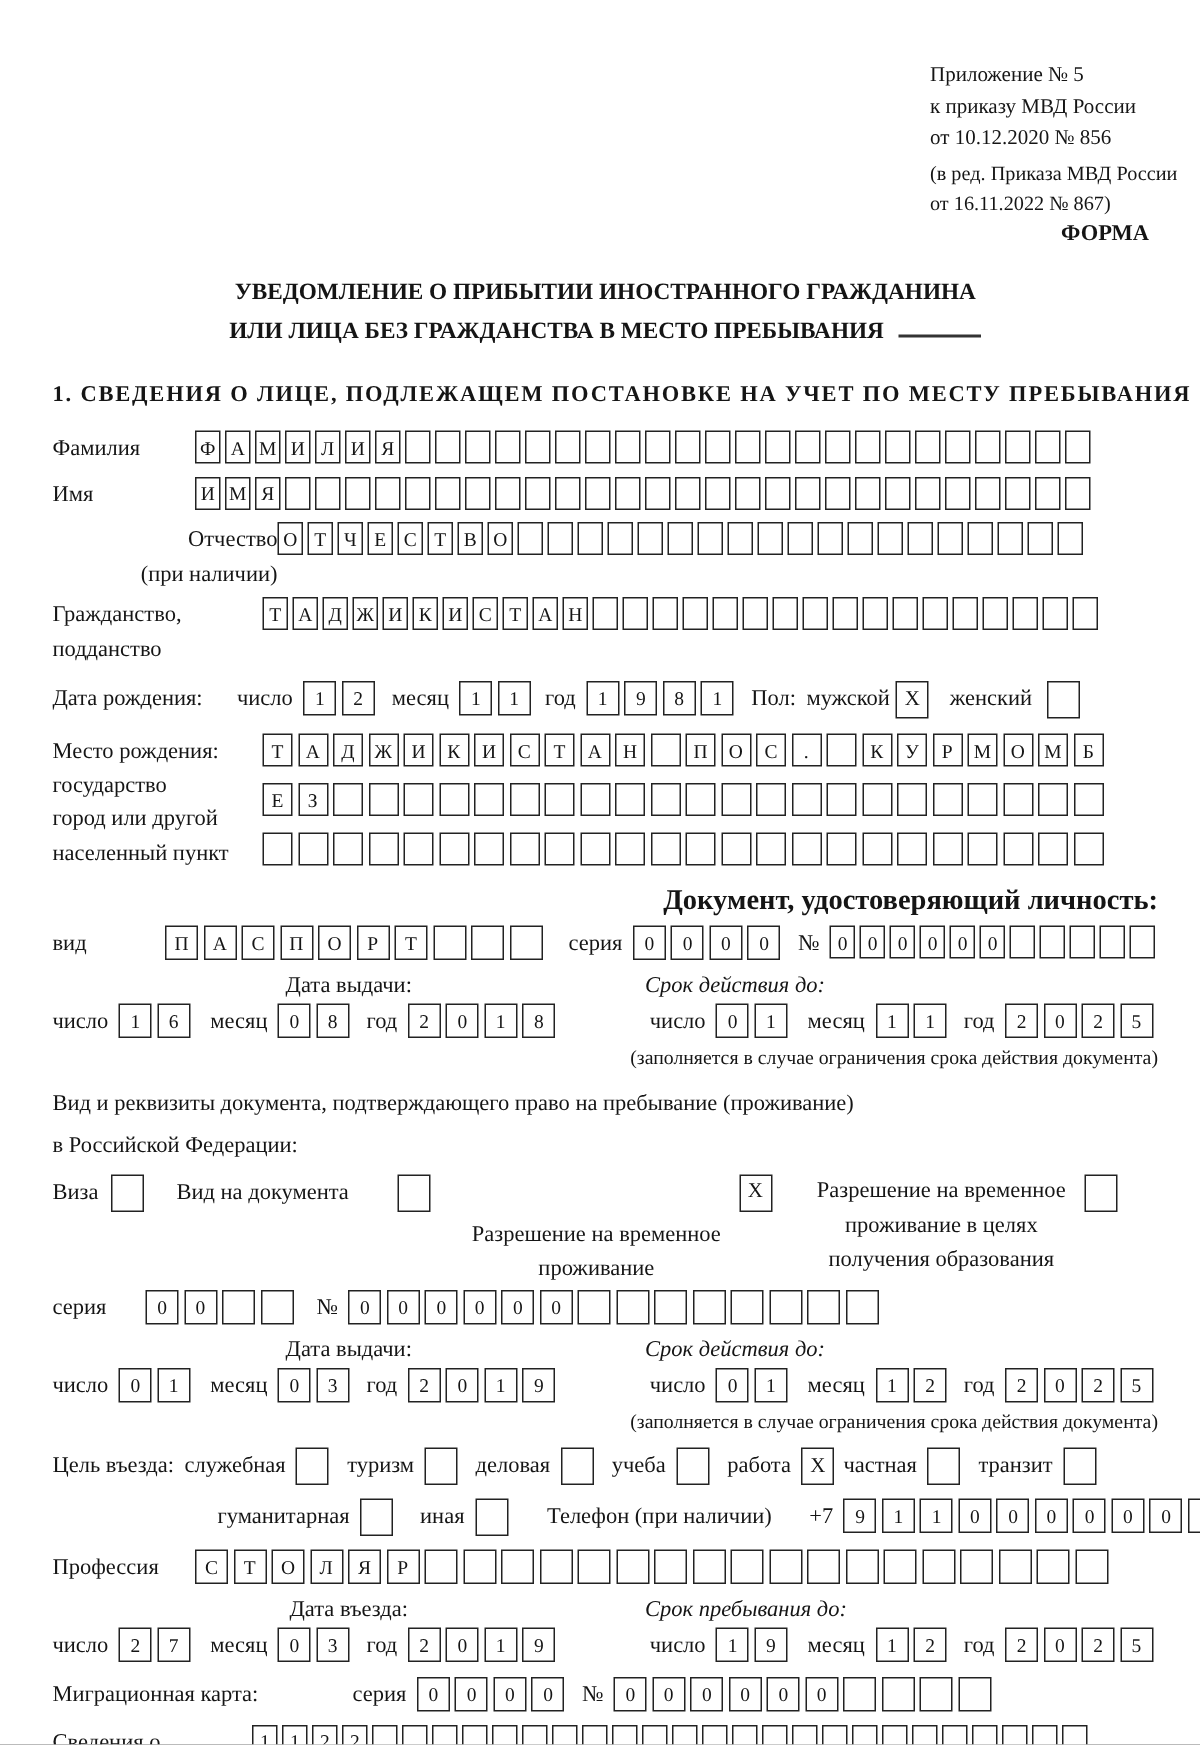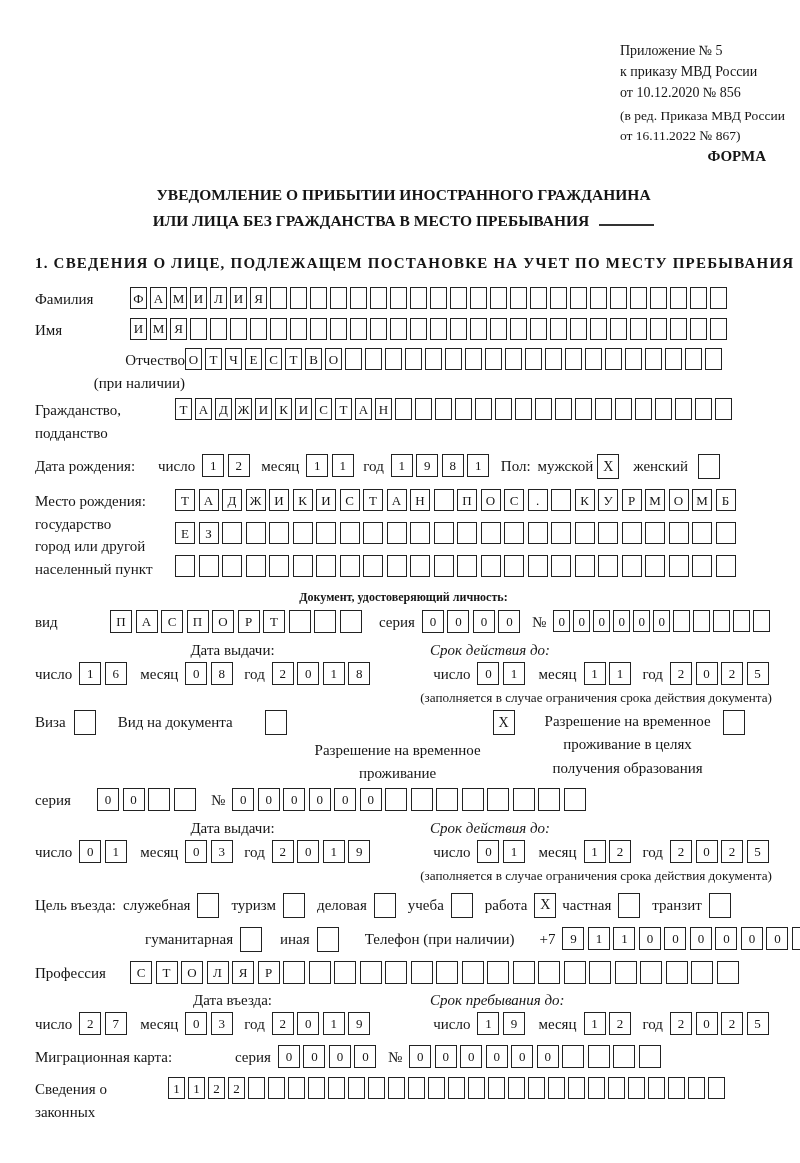--- a/index.html
+++ b/index.html
@@ -15,21 +15,21 @@
   .frow{display:flex;align-items:flex-start;margin-top:7px;}
   .flabel{flex-shrink:0;font-size:15px;line-height:22.5px;padding-top:1px;}
   .w95{width:95px;} .w140{width:140px;} .w150{width:150px;text-align:right;} .w105{width:105px;} .w75{width:75px;} .w160{width:160px;}
   .cells{display:flex;flex-wrap:nowrap;}
   .cell{width:15px;height:20px;border:1.5px solid #222;margin-right:3px;flex-shrink:0;
         display:inline-flex;align-items:center;justify-content:center;
         font-size:13px;line-height:1;background:#fff;}
   .md .cell{width:18px;margin-right:3.5px;}
   .lg .cell{width:20px;height:21px;margin-right:3.5px;}
   .stack > .cells{margin-bottom:11px;}
-  .doc-heading{text-align:center;font-weight:bold;font-size:12px;margin-top:10px;}
+  .doc-heading{text-align:right;font-weight:bold;font-size:19px;margin-top:10px;}
   .inline-lbl{font-size:15px;line-height:24px;flex-shrink:0;}
   .dg-label{font-size:15px;line-height:24px;margin:0 7px 0 0;flex-shrink:0;}
   .checkbox{width:20px;height:23px;border:1.6px solid #222;display:inline-flex;flex-shrink:0;
             align-items:center;justify-content:center;font-size:14px;}
   .caps{display:flex;font-size:15px;margin-top:8px;}
   .caps .c1{width:395px;text-align:center;}
   .caps .c2{flex:1;font-style:italic;}
   .dates{display:flex;margin-top:3px;align-items:flex-start;}
   .dates .g1{width:395px;display:flex;align-items:flex-start;}
   .dates .g2{display:flex;align-items:flex-start;margin-left:22px;}
@@ -405,20 +405,24 @@
         <span class="cells lg">
             <span class="cell">2</span>
             <span class="cell">0</span>
             <span class="cell">2</span>
             <span class="cell">5</span>
           </span>
       </div>
     </div>
     <div class="note">(заполняется в случае ограничения срока действия документа)</div>
 
+    <div class="intro">
+      <div>Вид и реквизиты документа, подтверждающего право на пребывание (проживание)</div>
+      <div>в Российской Федерации:</div>
+    </div>
 
     <div class="opt-row">
       <span class="opt-lbl">Виза</span>
       <span class="checkbox"></span>
       <span class="opt-lbl" style="margin-left:22px;">Вид на документа</span>
       <span class="checkbox" style="margin-left:24px;"></span>
       <span class="opt-lbl center" style="margin-left:22px;margin-top:29px;">Разрешение на временное проживание</span>
       <span class="checkbox">X</span>
       <span class="opt-lbl center" style="margin-left:24px;">Разрешение на временное проживание в целях получения образования</span>
       <span class="checkbox"></span>

